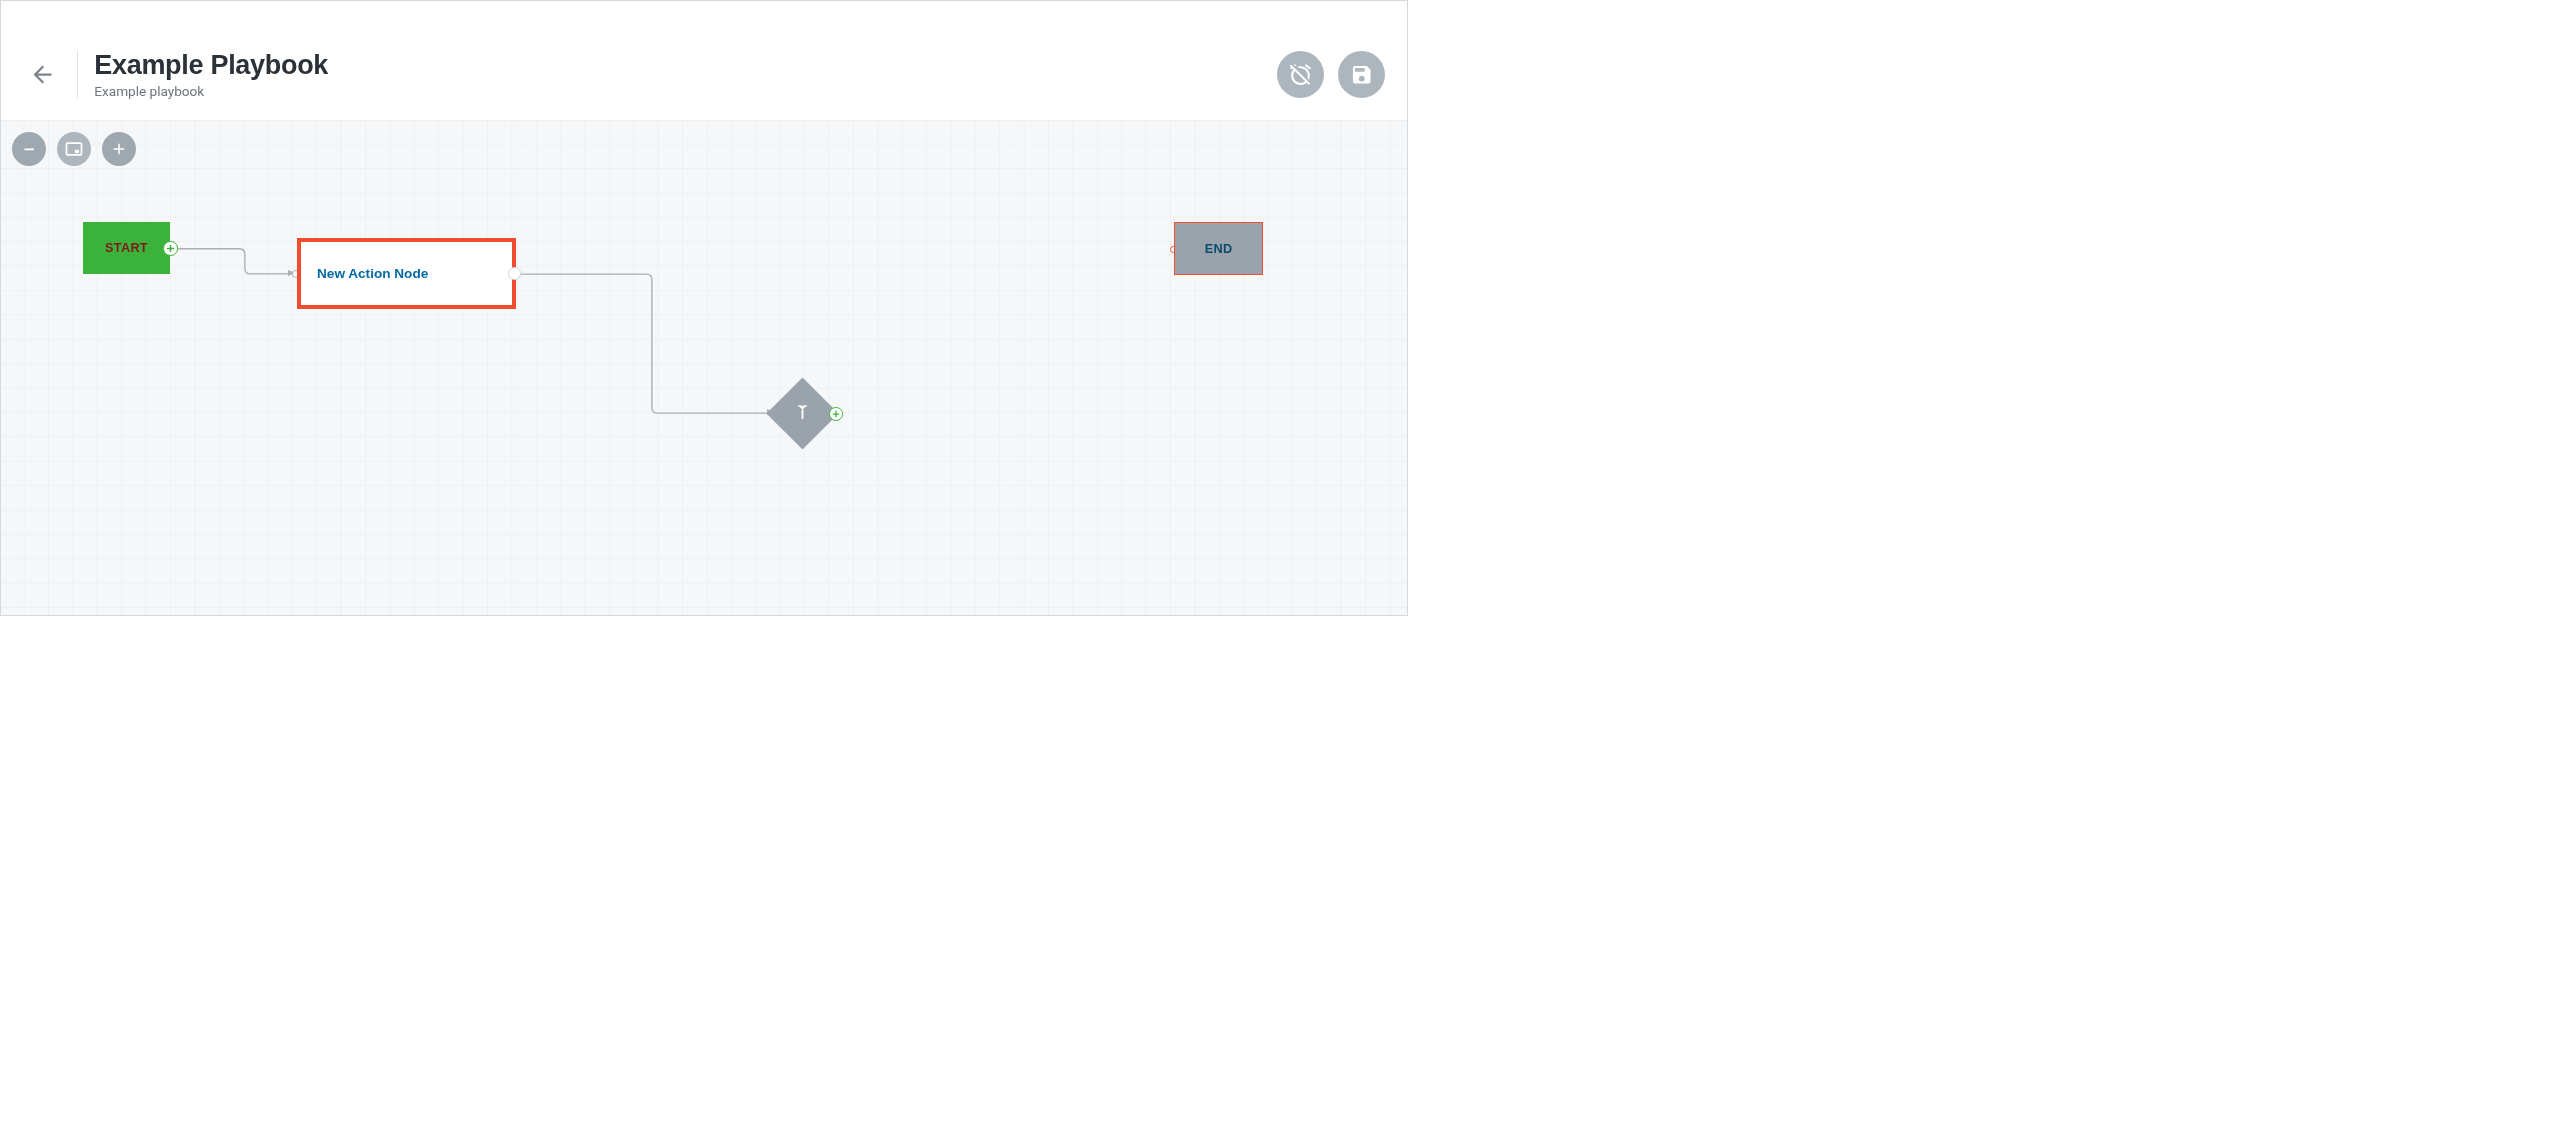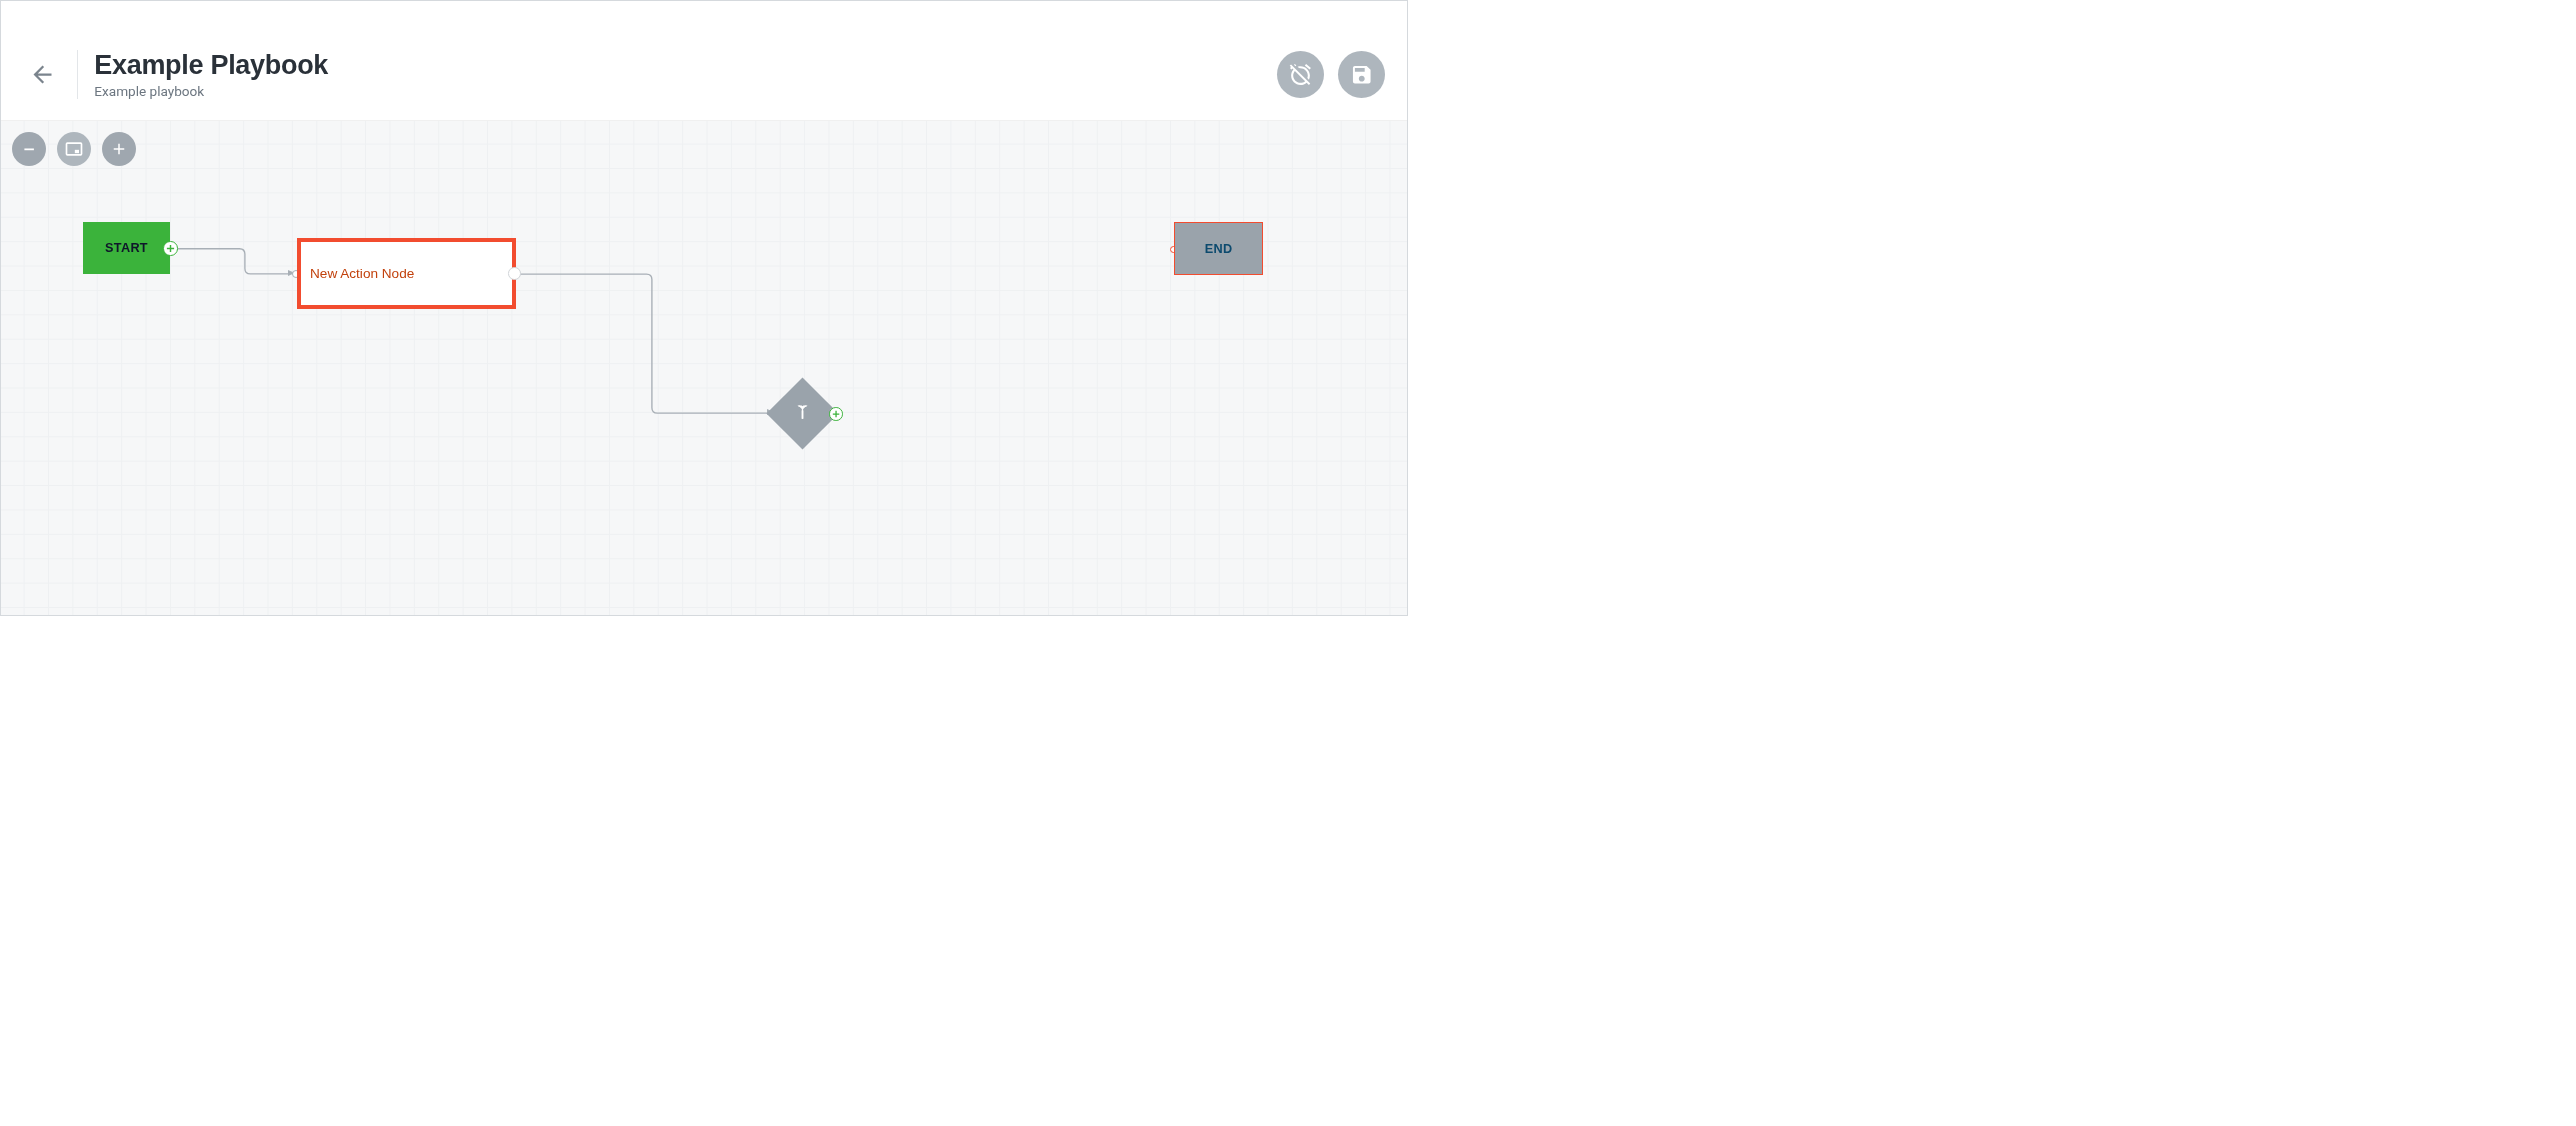--- a/index.html
+++ b/index.html
@@ -97,21 +97,21 @@
   .node-start {
     position: absolute;
     left: 82px;
     top: 101px;
     width: 87px;
     height: 52px;
     background: #3bb33b;
     display: flex;
     align-items: center;
     justify-content: center;
-    color: #0f172a;
+    color: #7f1d1d;
     font-weight: 700;
     font-size: 12.7px;
     letter-spacing: 0.3px;
     font-family: "Arial Narrow", Arial, sans-serif;
   }
   .start-plus {
     position: absolute;
     left: 162px;
     top: 120px;
     width: 14.5px; height: 14.5px;
@@ -127,24 +127,24 @@
   .node-action {
     position: absolute;
     left: 296px;
     top: 117px;
     width: 219px;
     height: 71px;
     border: 4.5px solid #f24c2f;
     background: #fff;
     display: flex;
     align-items: center;
-    padding-left: 9px;
-    color: #c2410c;
+    padding-left: 16px;
+    color: #0369a1;
     font-size: 13.6px;
-    font-weight: 400;
+    font-weight: 700;
     font-family: "Arial Narrow", Arial, sans-serif;
     cursor: pointer;
   }
   .action-in-dot {
     position: absolute;
     left: 291px;
     top: 149px;
     width: 8.1px; height: 8.1px;
     border-radius: 50%;
     background: #fff;

